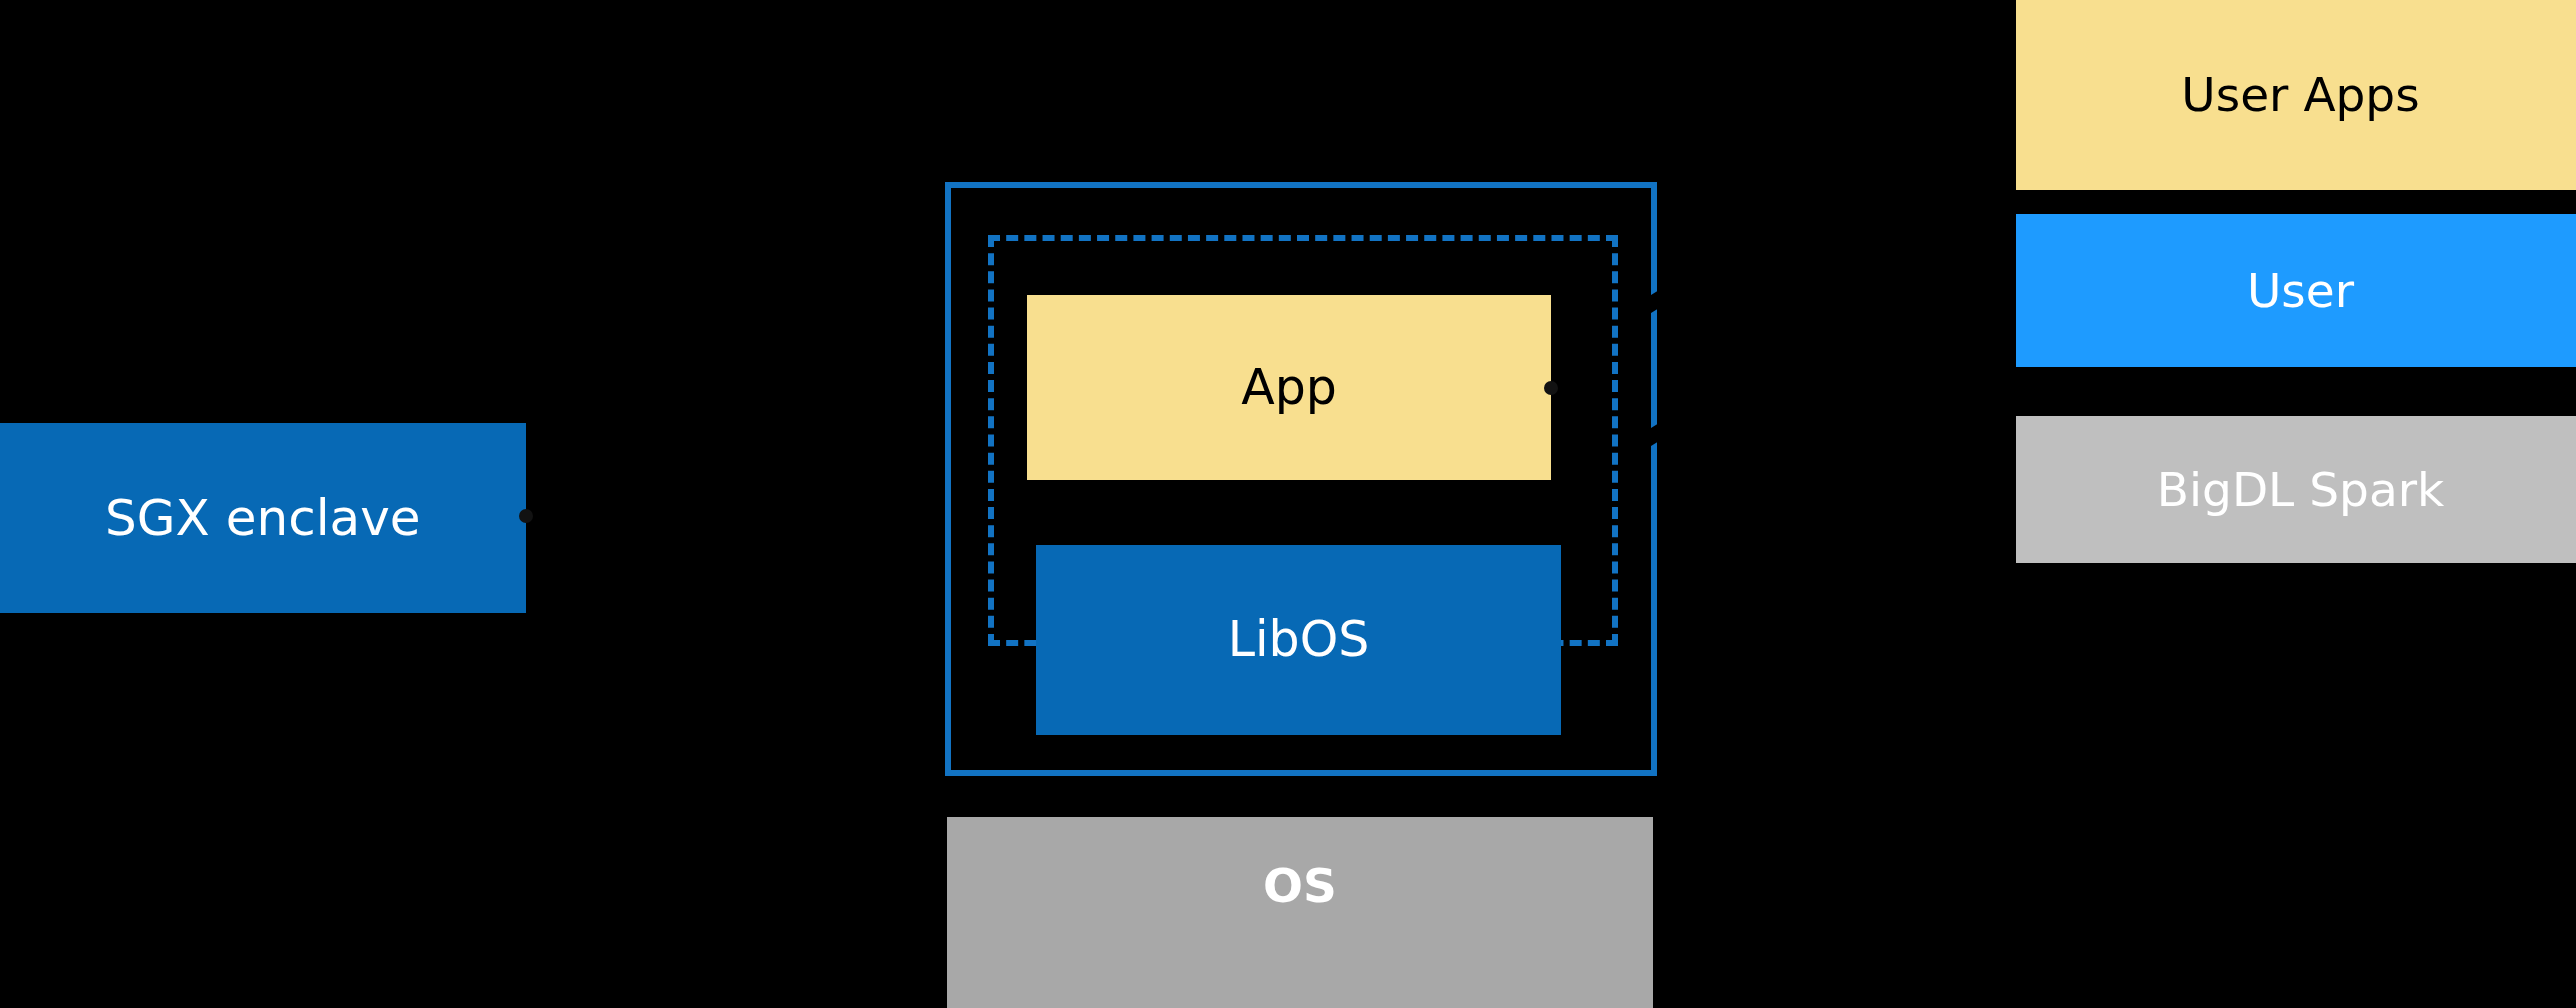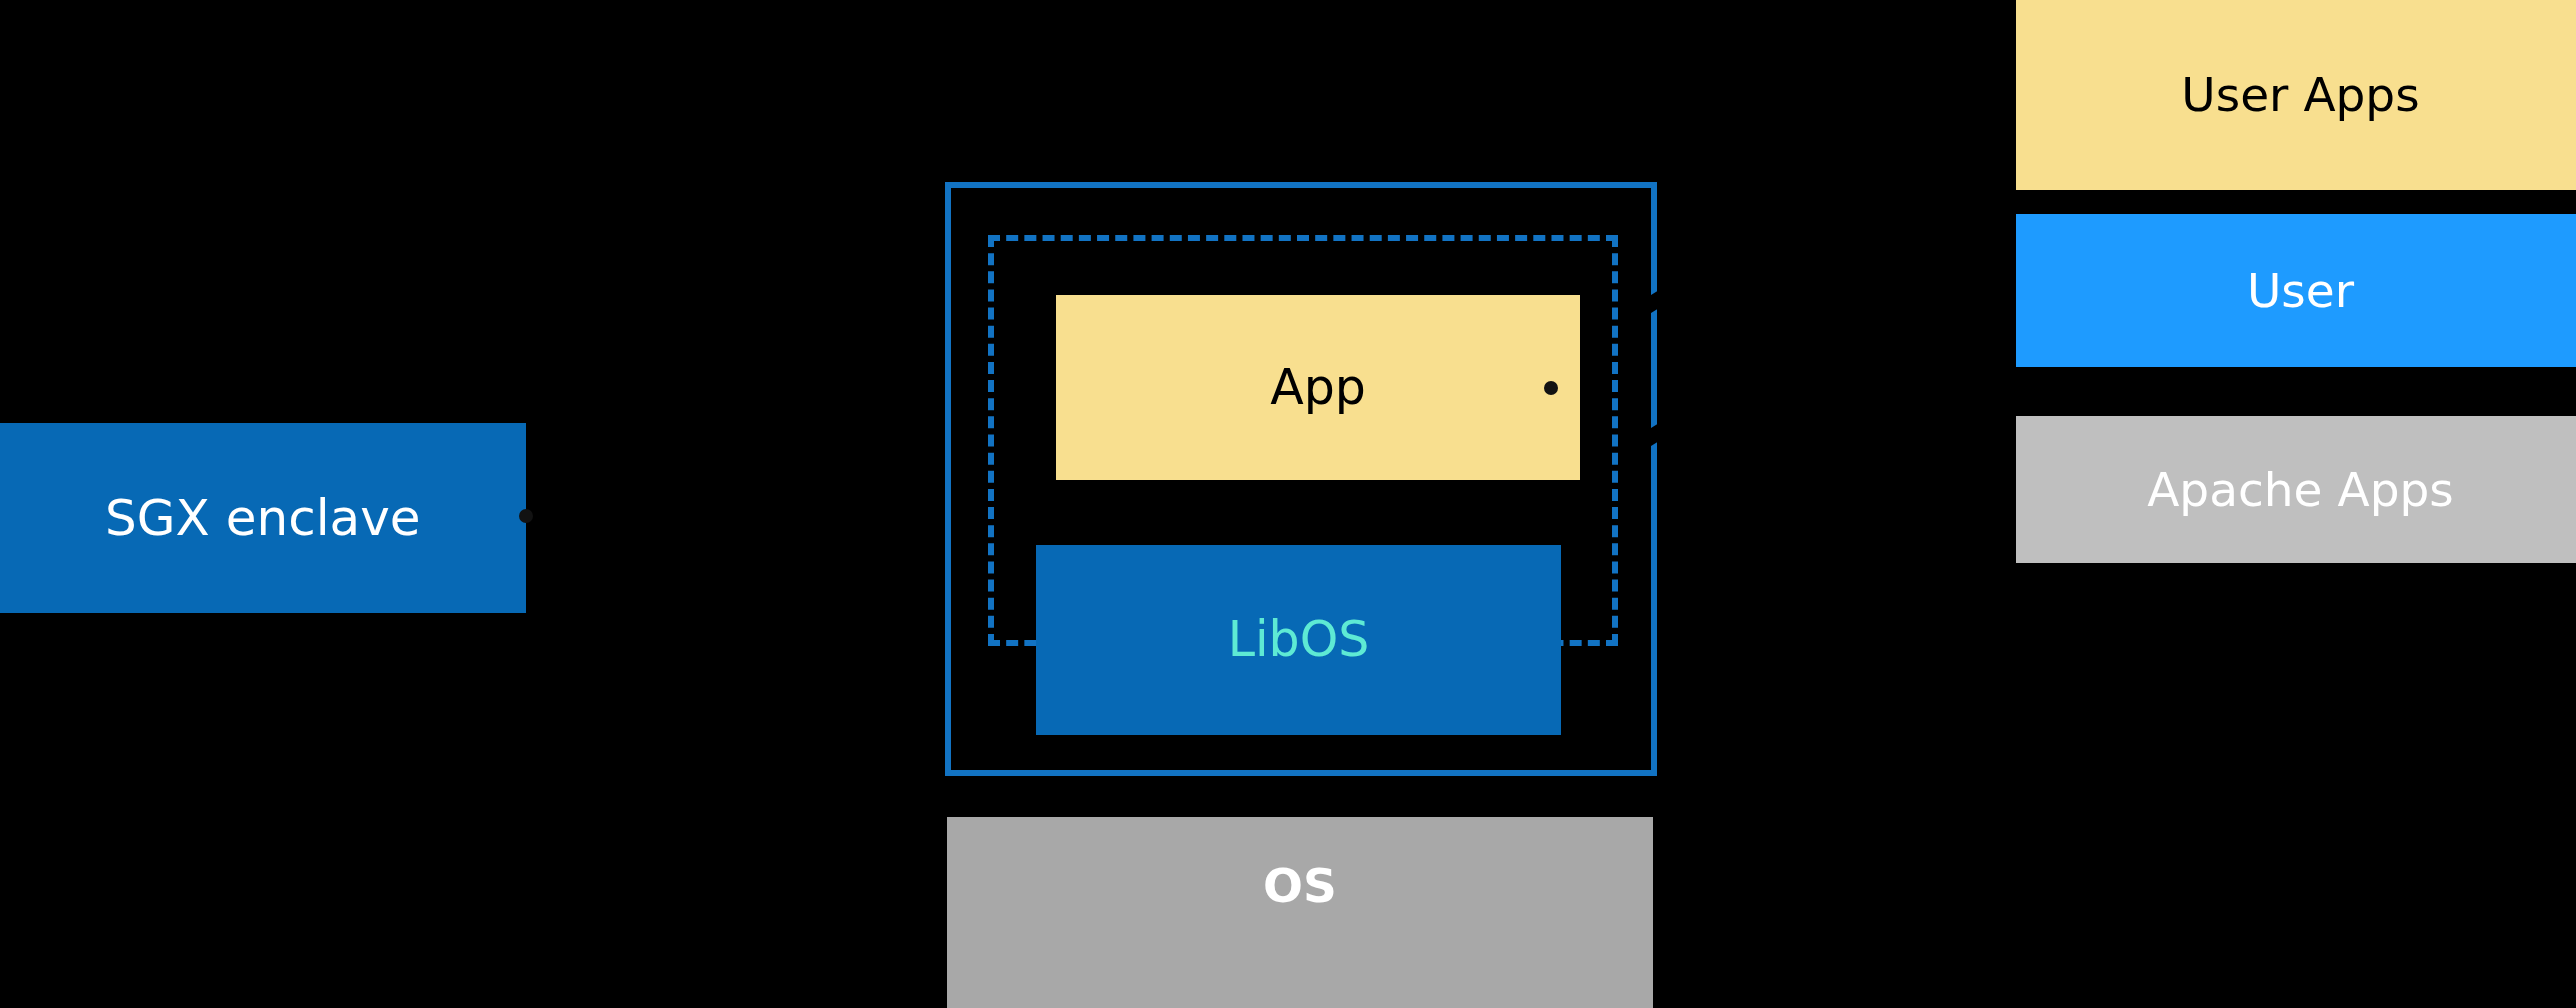--- a/index.html
+++ b/index.html
@@ -55,37 +55,37 @@
     position: absolute;
     left: 988px;
     top: 235px;
     width: 630px;
     height: 411px;
     border: 6.7px dashed #1273C3;
     box-sizing: border-box;
     background: transparent;
   }
   #app-box {
-    left: 1056px;
+    left: 1027px;
     top: 295px;
     width: 524px;
     height: 185px;
     background: #F8DF8F;
     color: #000000;
     font-size: 49px;
     font-weight: 400;
     z-index: 4;
   }
   #libos-box {
     left: 1036px;
     top: 545px;
     width: 525px;
     height: 190px;
     background: #0769B5;
-    color: #5eead4;
+    color: #ffffff;
     font-size: 49px;
     font-weight: 400;
     z-index: 4;
   }
   #os-box {
     left: 947px;
     top: 817px;
     width: 706px;
     height: 218px;
     background: #A8A8A8;
@@ -177,17 +177,17 @@
 
   <div class="box right-box" id="user-apps-box">
     <span>User Apps</span>
   </div>
 
   <div class="box right-box" id="bigdl-box">
     <span>User</span>
   </div>
 
   <div class="box right-box" id="apache-spark-box">
-    <span>Apache Apps</span>
+    <span>BigDL Spark</span>
   </div>
 
 </div>
 
 
 </body></html>

